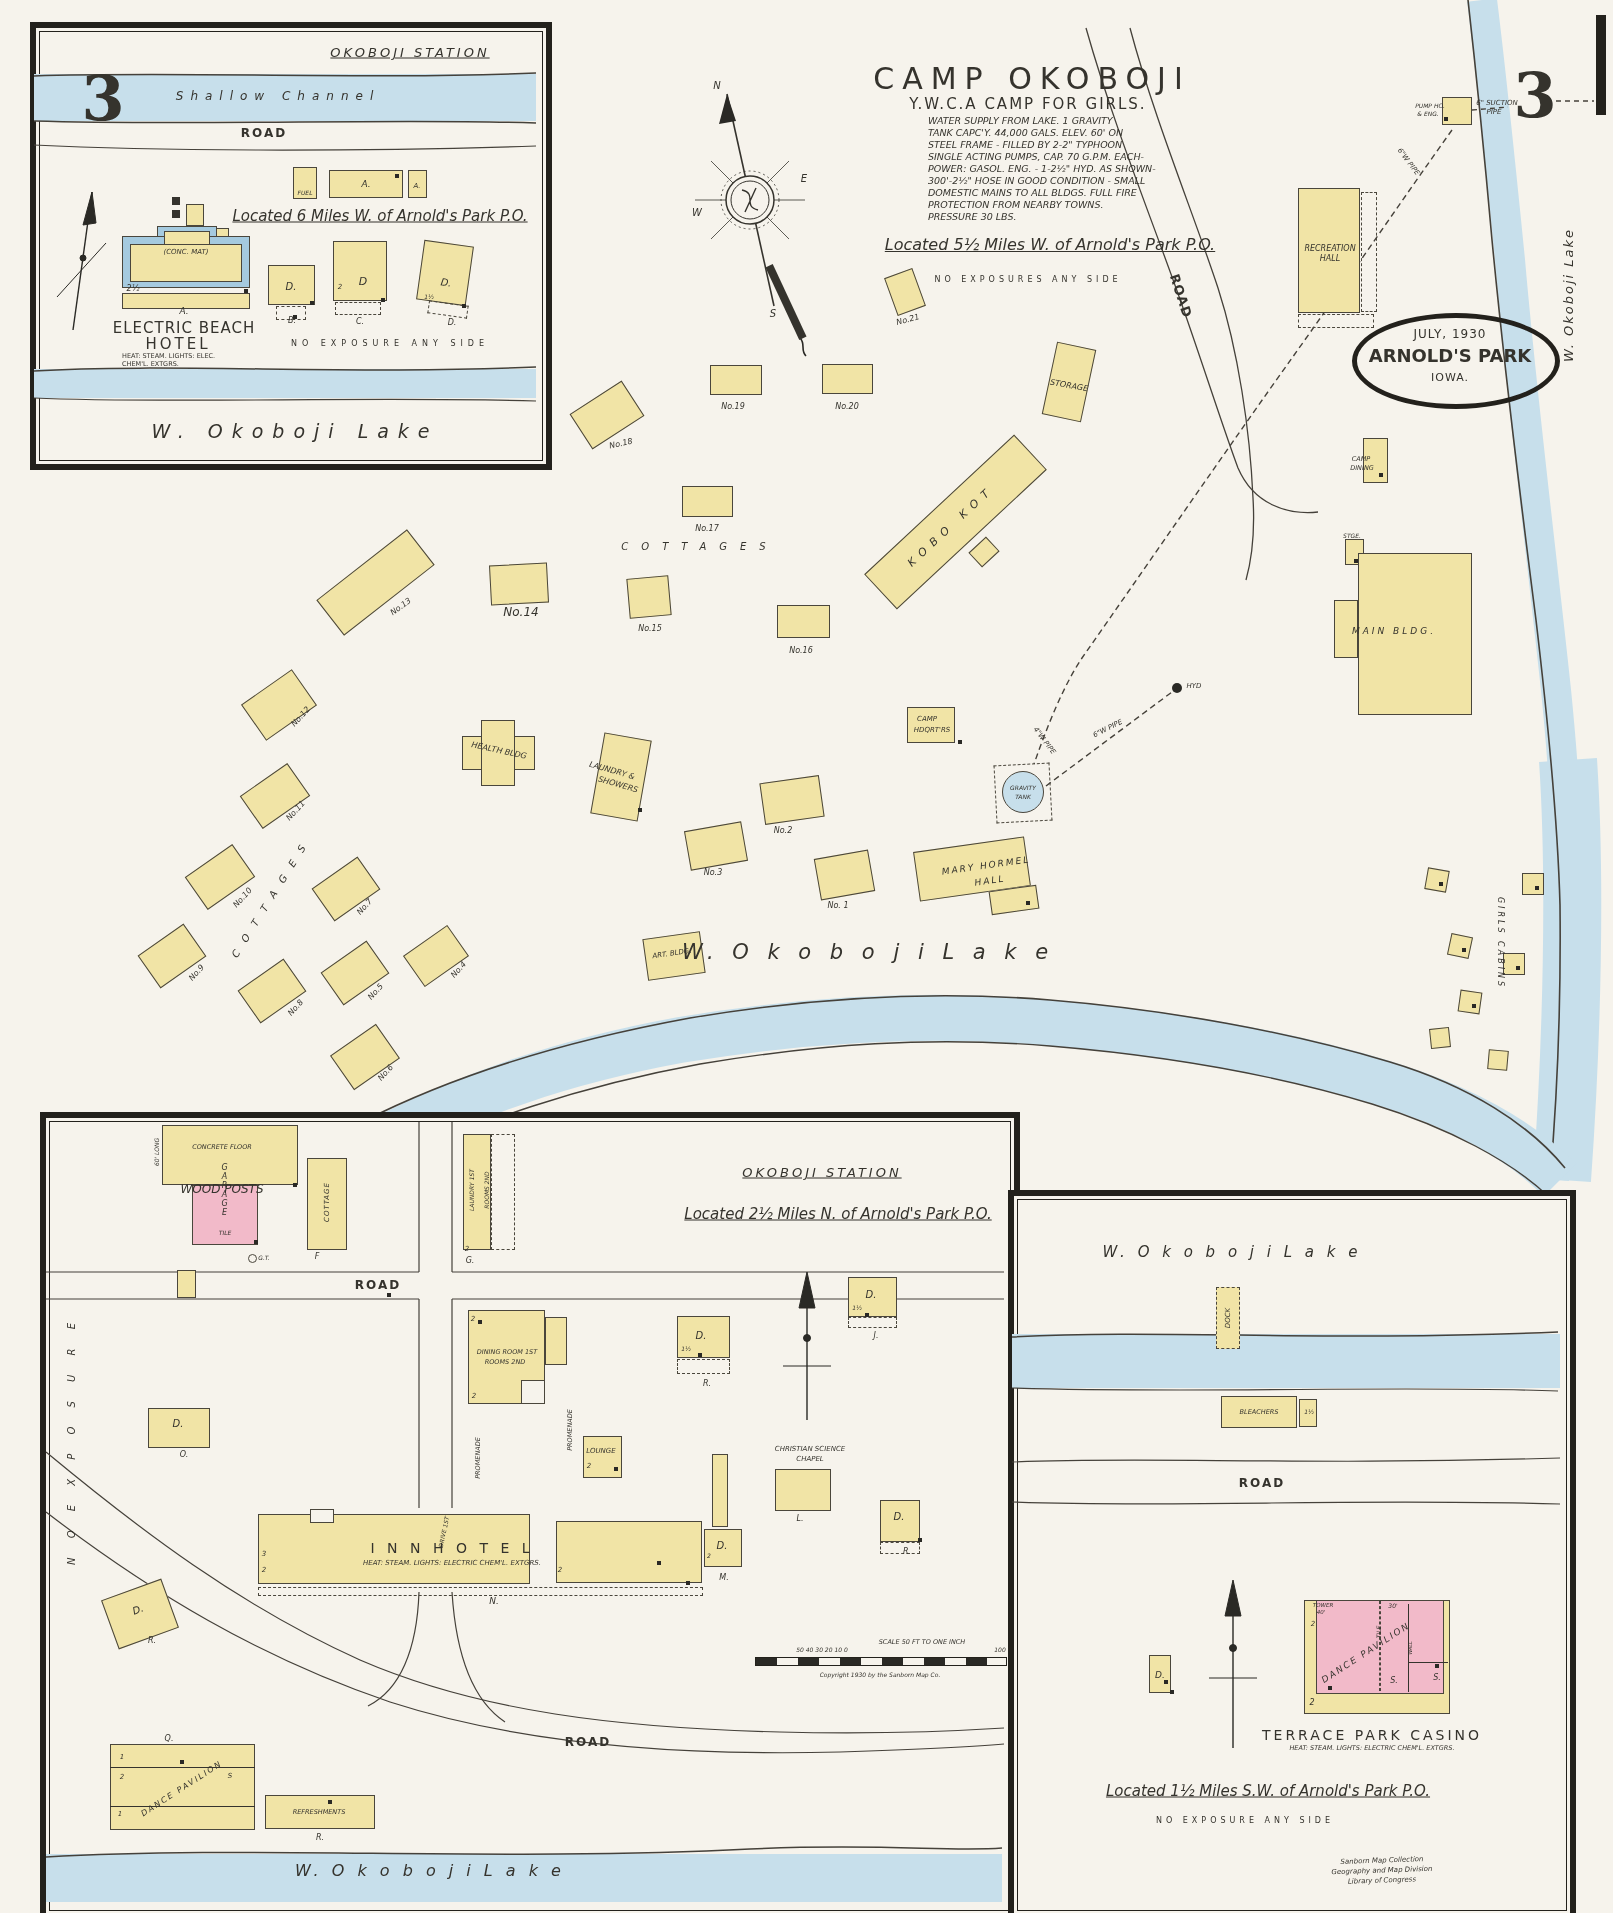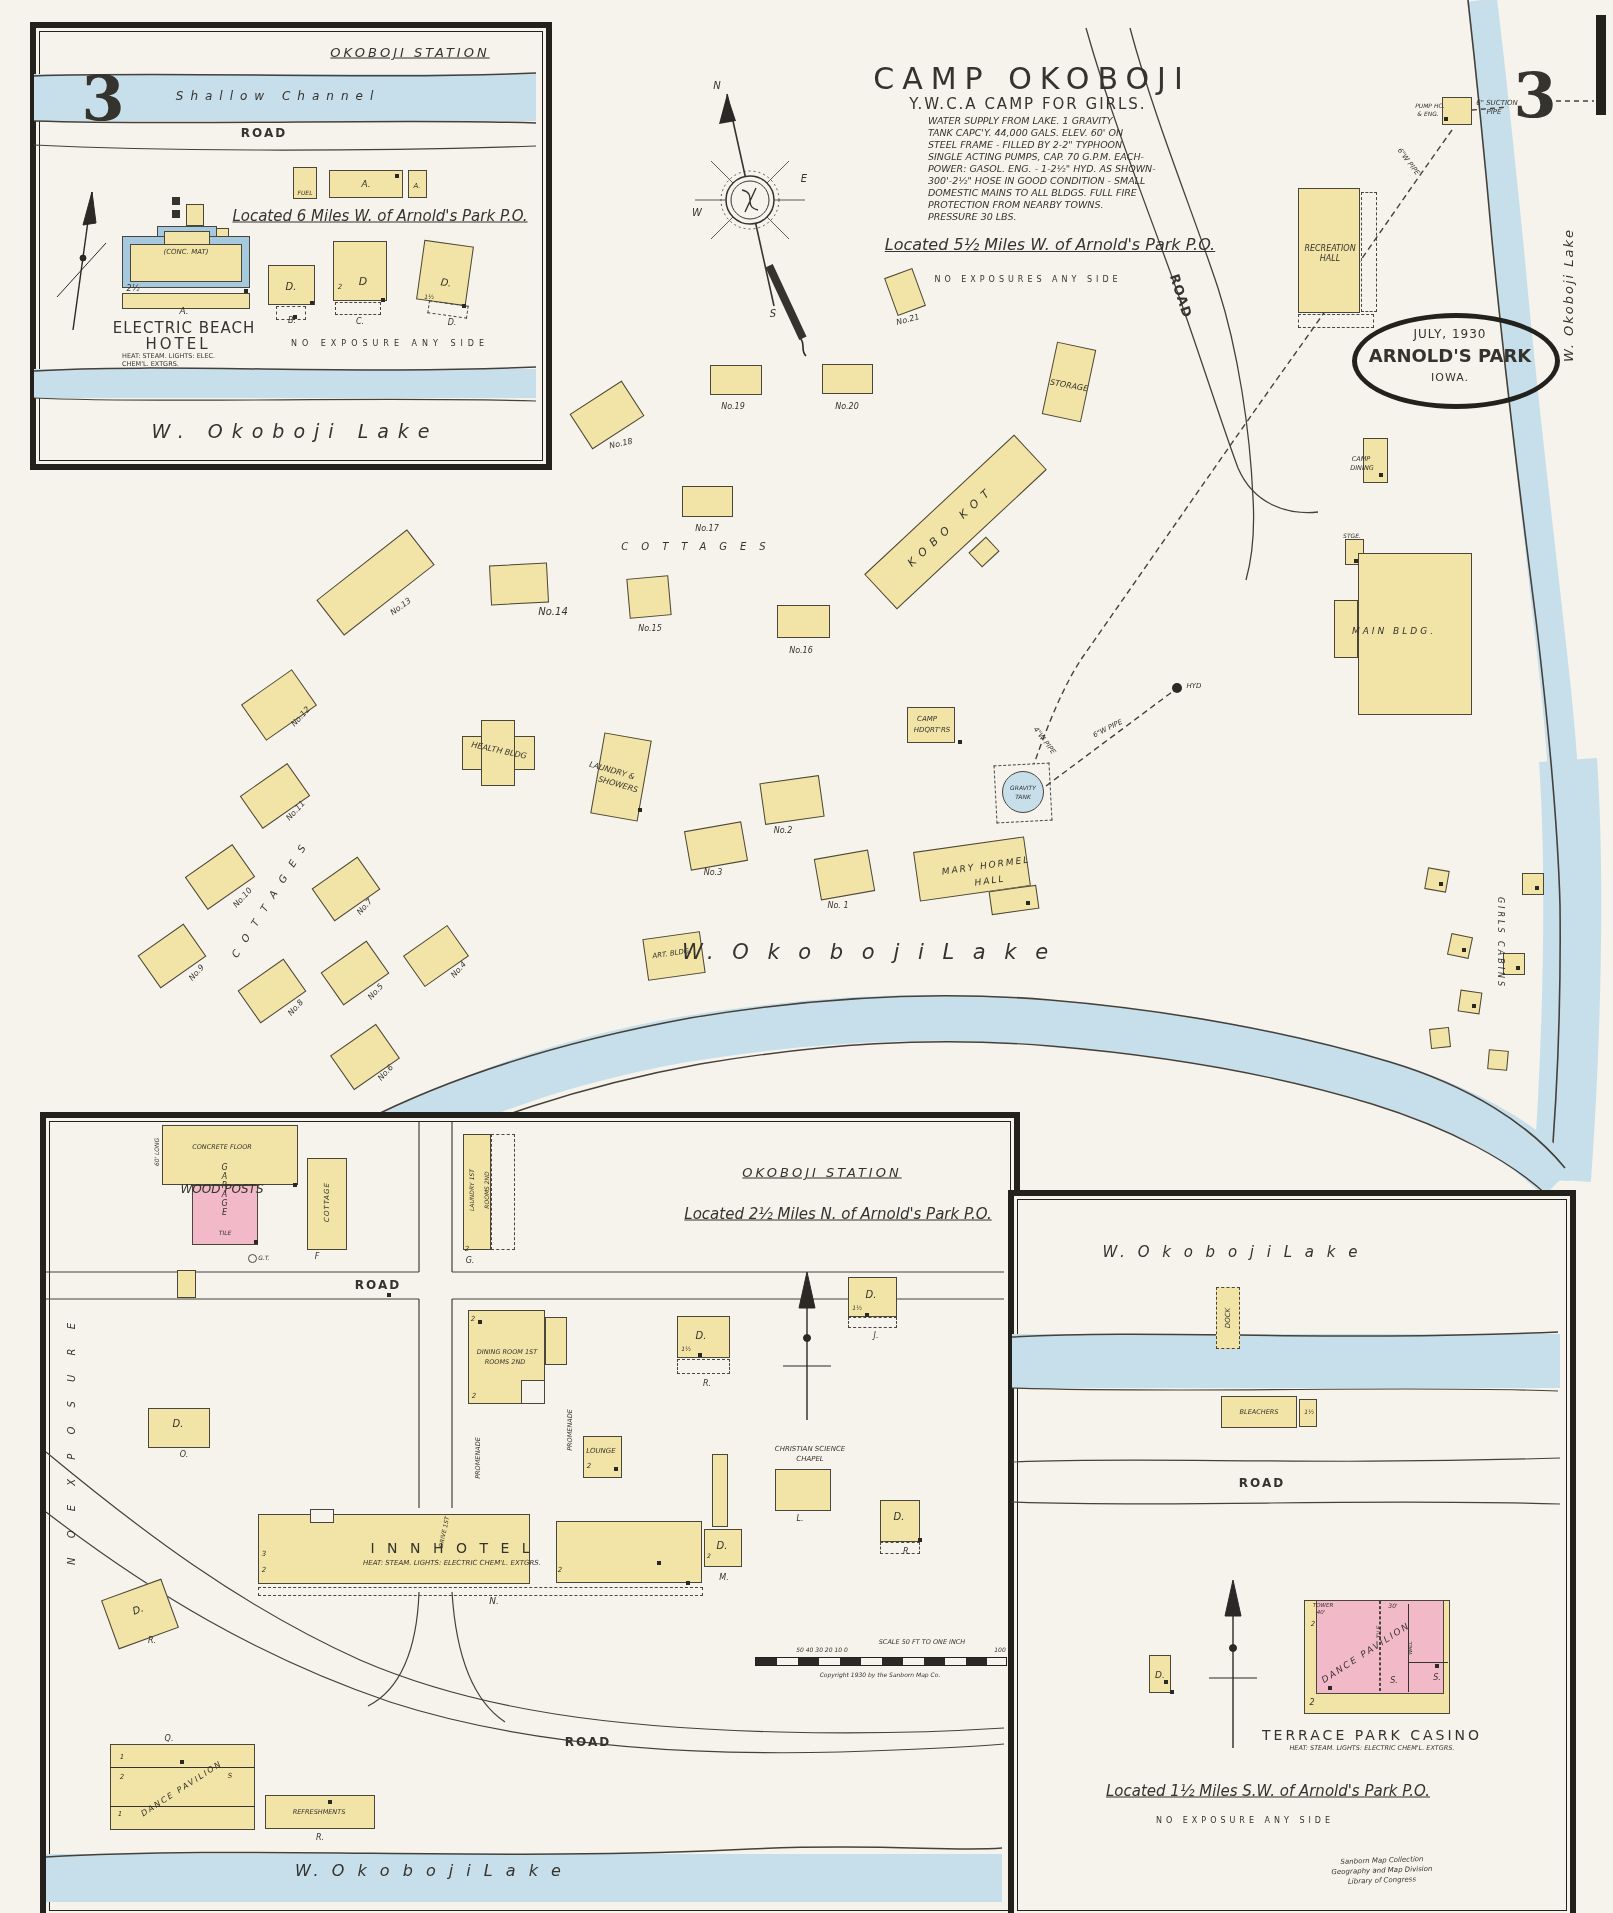--- a/index.html
+++ b/index.html
@@ -321,21 +321,21 @@
       <span class="it" style="left: 1352px; top: 536px; font-size: 6px; letter-spacing: 0px; transform: translate(-50%, -50%) rotate(0deg);">STGE.</span>
       <span class="it" style="left: 1394px; top: 631px; font-size: 9px; letter-spacing: 3px; transform: translate(-50%, -50%) rotate(0deg);">MAIN BLDG.</span>
       <span class="it" style="left: 951px; top: 526px; font-size: 11px; letter-spacing: 7px; transform: translate(-50%, -50%) rotate(-43deg);">KOBO KOT</span>
       <span class="it" style="left: 908px; top: 320px; font-size: 8px; letter-spacing: 0px; transform: translate(-50%, -50%) rotate(-15deg);">No.21</span>
       <span class="it" style="left: 733px; top: 407px; font-size: 8px; letter-spacing: 0px; transform: translate(-50%, -50%) rotate(0deg);">No.19</span>
       <span class="it" style="left: 847px; top: 407px; font-size: 8px; letter-spacing: 0px; transform: translate(-50%, -50%) rotate(0deg);">No.20</span>
       <span class="it" style="left: 621px; top: 444px; font-size: 8px; letter-spacing: 0px; transform: translate(-50%, -50%) rotate(-12deg);">No.18</span>
       <span class="it" style="left: 707px; top: 529px; font-size: 8px; letter-spacing: 0px; transform: translate(-50%, -50%) rotate(0deg);">No.17</span>
       <span class="it" style="left: 801px; top: 651px; font-size: 8px; letter-spacing: 0px; transform: translate(-50%, -50%) rotate(0deg);">No.16</span>
       <span class="it" style="left: 401px; top: 607px; font-size: 8px; letter-spacing: 0px; transform: translate(-50%, -50%) rotate(-36deg);">No.13</span>
-      <span class="it" style="left: 521px; top: 612px; font-size: 10px; letter-spacing: 0px; transform: translate(-50%, -50%) rotate(0deg); margin-left: 32px;">No.14</span>
+      <span class="it" style="left: 521px; top: 612px; font-size: 12px; letter-spacing: 0px; transform: translate(-50%, -50%) rotate(0deg);">No.14</span>
       <span class="it" style="left: 650px; top: 629px; font-size: 8px; letter-spacing: 0px; transform: translate(-50%, -50%) rotate(0deg);">No.15</span>
       <span class="it" style="left: 301px; top: 717px; font-size: 8px; letter-spacing: 0px; transform: translate(-50%, -50%) rotate(-48deg);">No.12</span>
       <span class="it" style="left: 296px; top: 811px; font-size: 8px; letter-spacing: 0px; transform: translate(-50%, -50%) rotate(-48deg);">No.11</span>
       <span class="it" style="left: 243px; top: 898px; font-size: 8px; letter-spacing: 0px; transform: translate(-50%, -50%) rotate(-48deg);">No.10</span>
       <span class="it" style="left: 365px; top: 907px; font-size: 8px; letter-spacing: 0px; transform: translate(-50%, -50%) rotate(-48deg);">No.7</span>
       <span class="it" style="left: 197px; top: 973px; font-size: 8px; letter-spacing: 0px; transform: translate(-50%, -50%) rotate(-48deg);">No.9</span>
       <span class="it" style="left: 296px; top: 1008px; font-size: 8px; letter-spacing: 0px; transform: translate(-50%, -50%) rotate(-48deg);">No.8</span>
       <span class="it" style="left: 376px; top: 992px; font-size: 8px; letter-spacing: 0px; transform: translate(-50%, -50%) rotate(-48deg);">No.5</span>
       <span class="it" style="left: 459px; top: 970px; font-size: 8px; letter-spacing: 0px; transform: translate(-50%, -50%) rotate(-48deg);">No.4</span>
       <span class="it" style="left: 386px; top: 1073px; font-size: 8px; letter-spacing: 0px; transform: translate(-50%, -50%) rotate(-48deg);">No.6</span>

